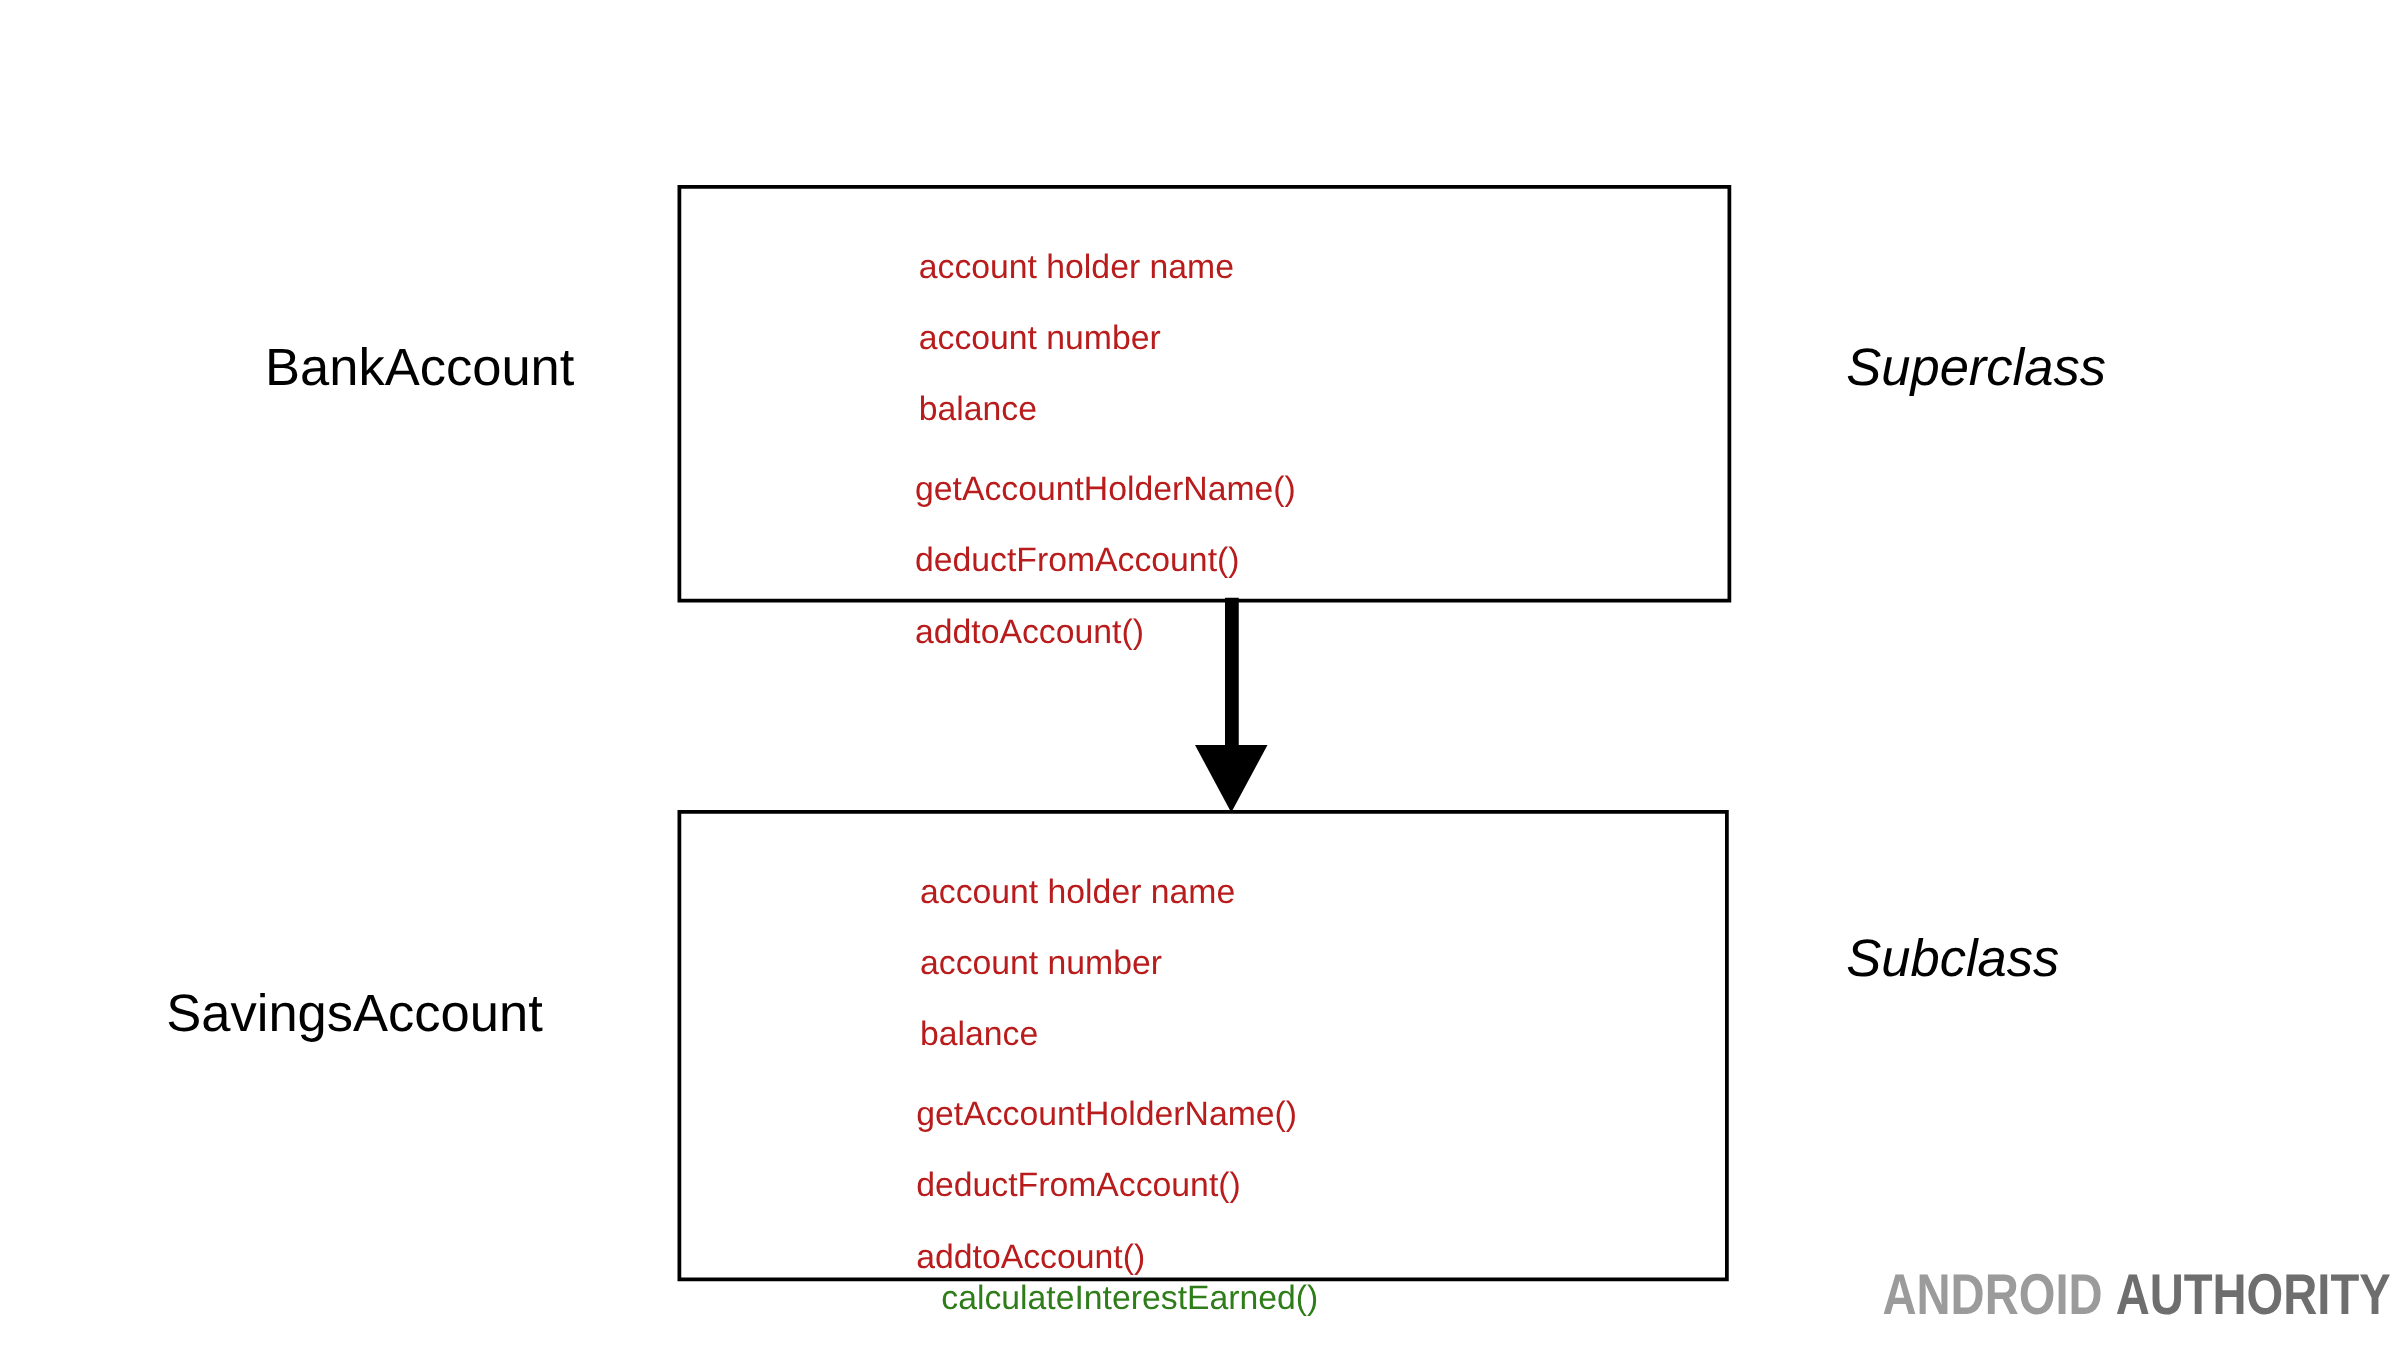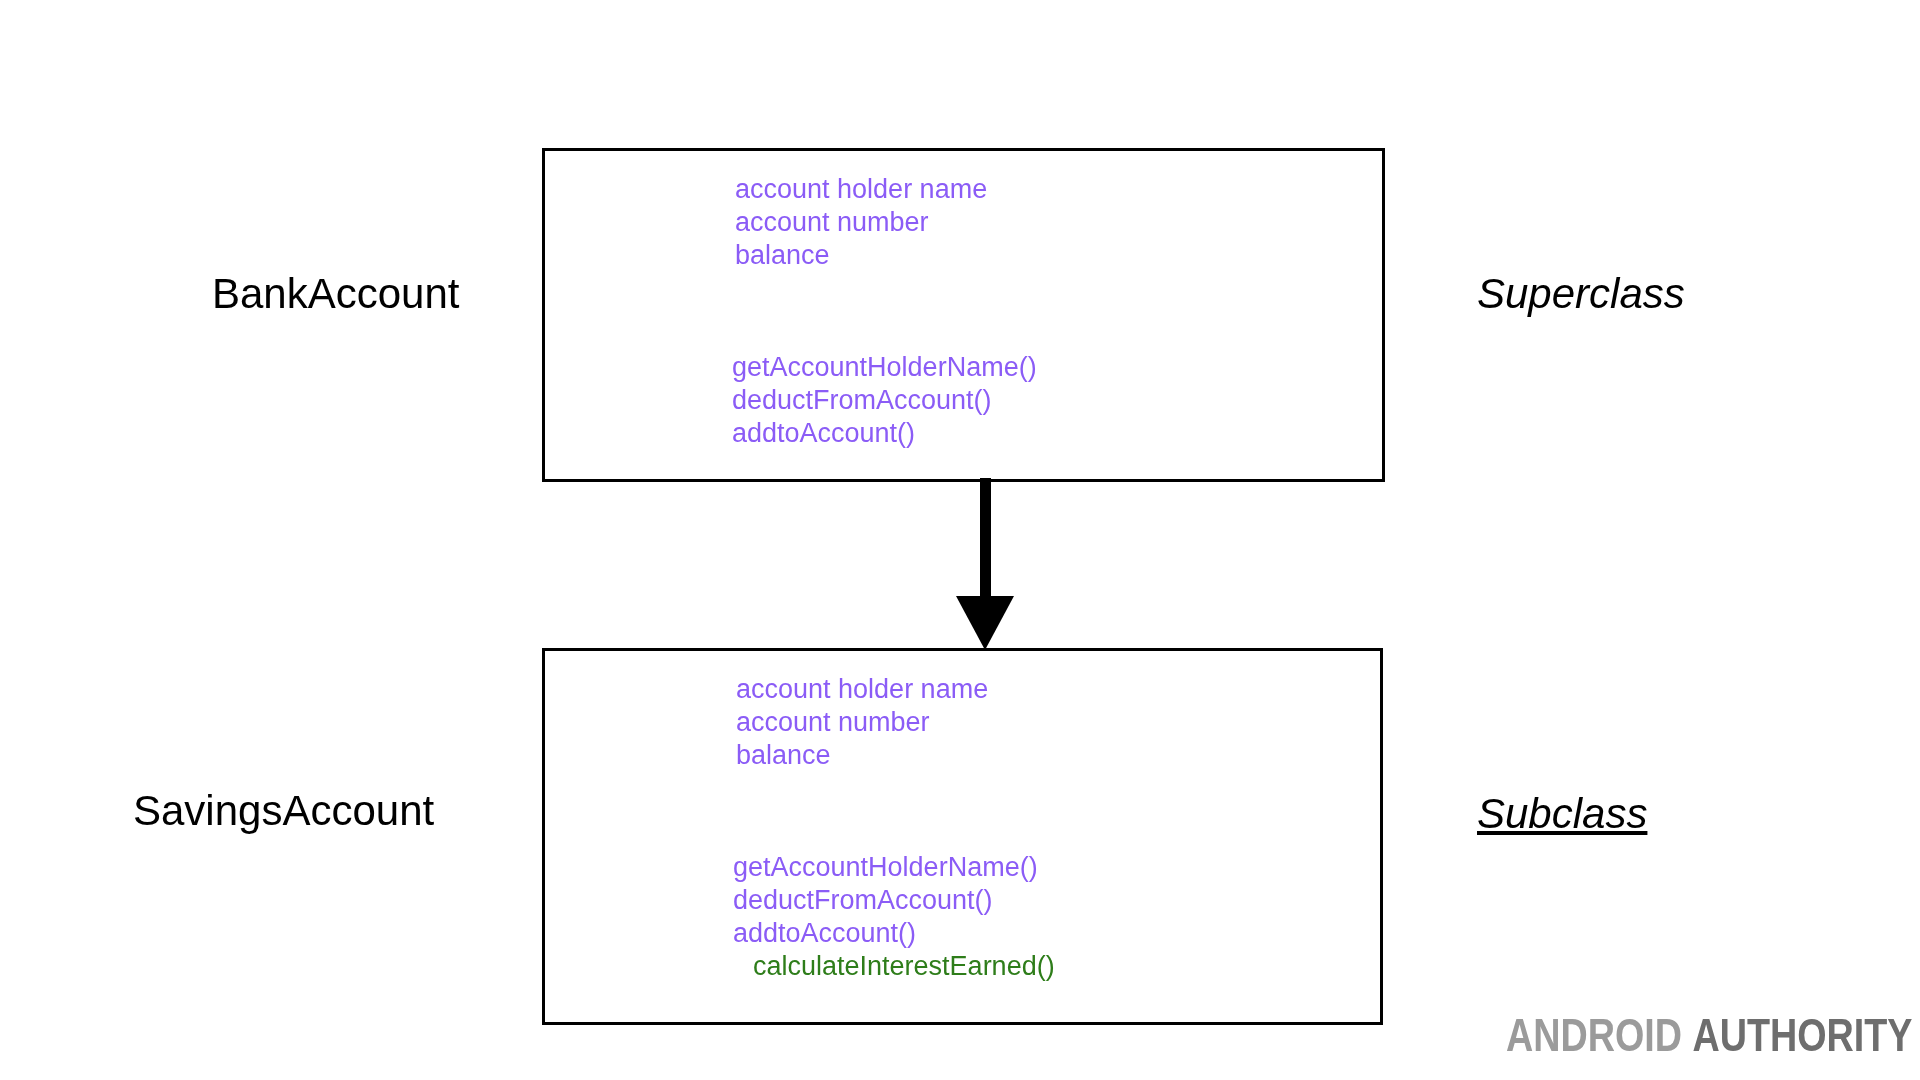--- a/index.html
+++ b/index.html
@@ -42,21 +42,21 @@
   .member-list {
     position: absolute;
     font-size: 27px;
     line-height: 33px;
     color: #000000;
     white-space: nowrap;
   }
   .member-list .row {
     display: block;
   }
-  .inherited { color: #8b5cf6; }
+  .inherited { color: #b91c1c; margin-top: 24px; }
   .added     { color: #2E7D1A; }
   .added-indent { padding-left: 6px; margin-left: 14px; }
 
   #super-attributes { left: 190px; top: 22px; }
   #super-methods    { left: 187px; top: 200px; }
   #sub-attributes   { left: 191px; top: 22px; }
   #sub-methods      { left: 188px; top: 200px; }
 
   
   #inheritance-arrow {
@@ -77,21 +77,21 @@
     font-size: 42px;
     font-style: normal;
   }
   .role-label {
     font-size: 42px;
     font-style: italic;
   }
   #bankaccount-label     { left: 212px;  top: 270px; }
   #savingsaccount-label  { left: 133px;  top: 787px; }
   #superclass-label      { left: 1477px; top: 270px; }
-  #subclass-label        { left: 1477px; top: 790px; text-decoration: underline; }
+  #subclass-label        { left: 1477px; top: 743px; }
 
   
   #watermark {
     position: absolute;
     left: 1506px;
     top: 1008px;
     font-family: "Liberation Sans", sans-serif;
     font-size: 46px;
     font-weight: bold;
     letter-spacing: 0px;

